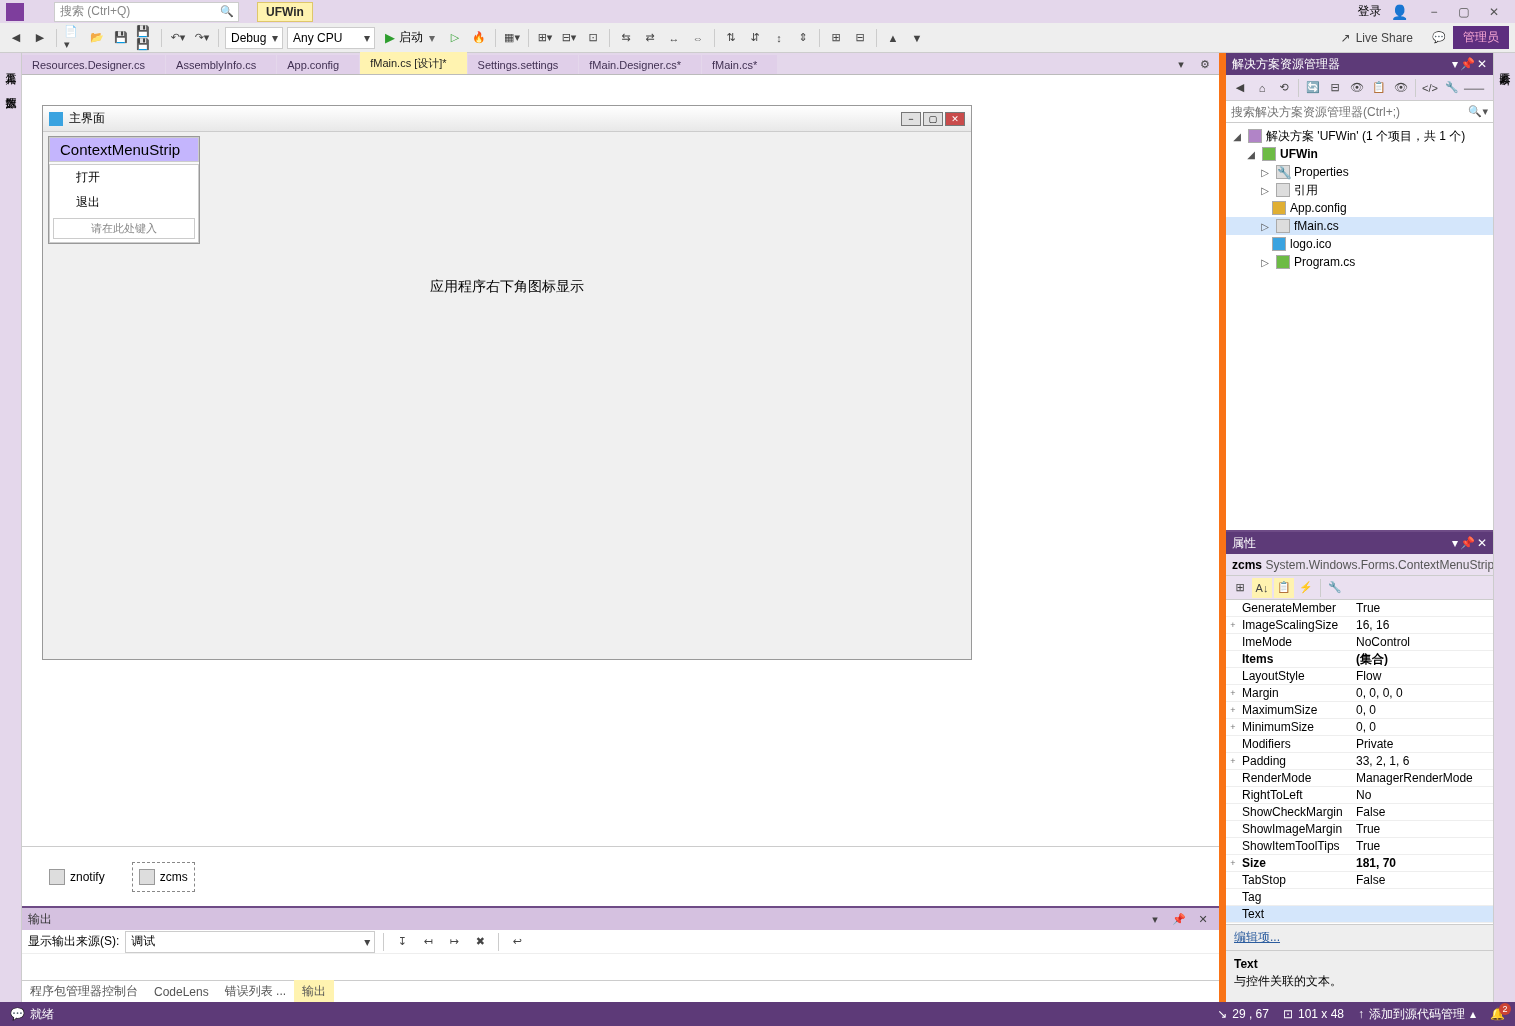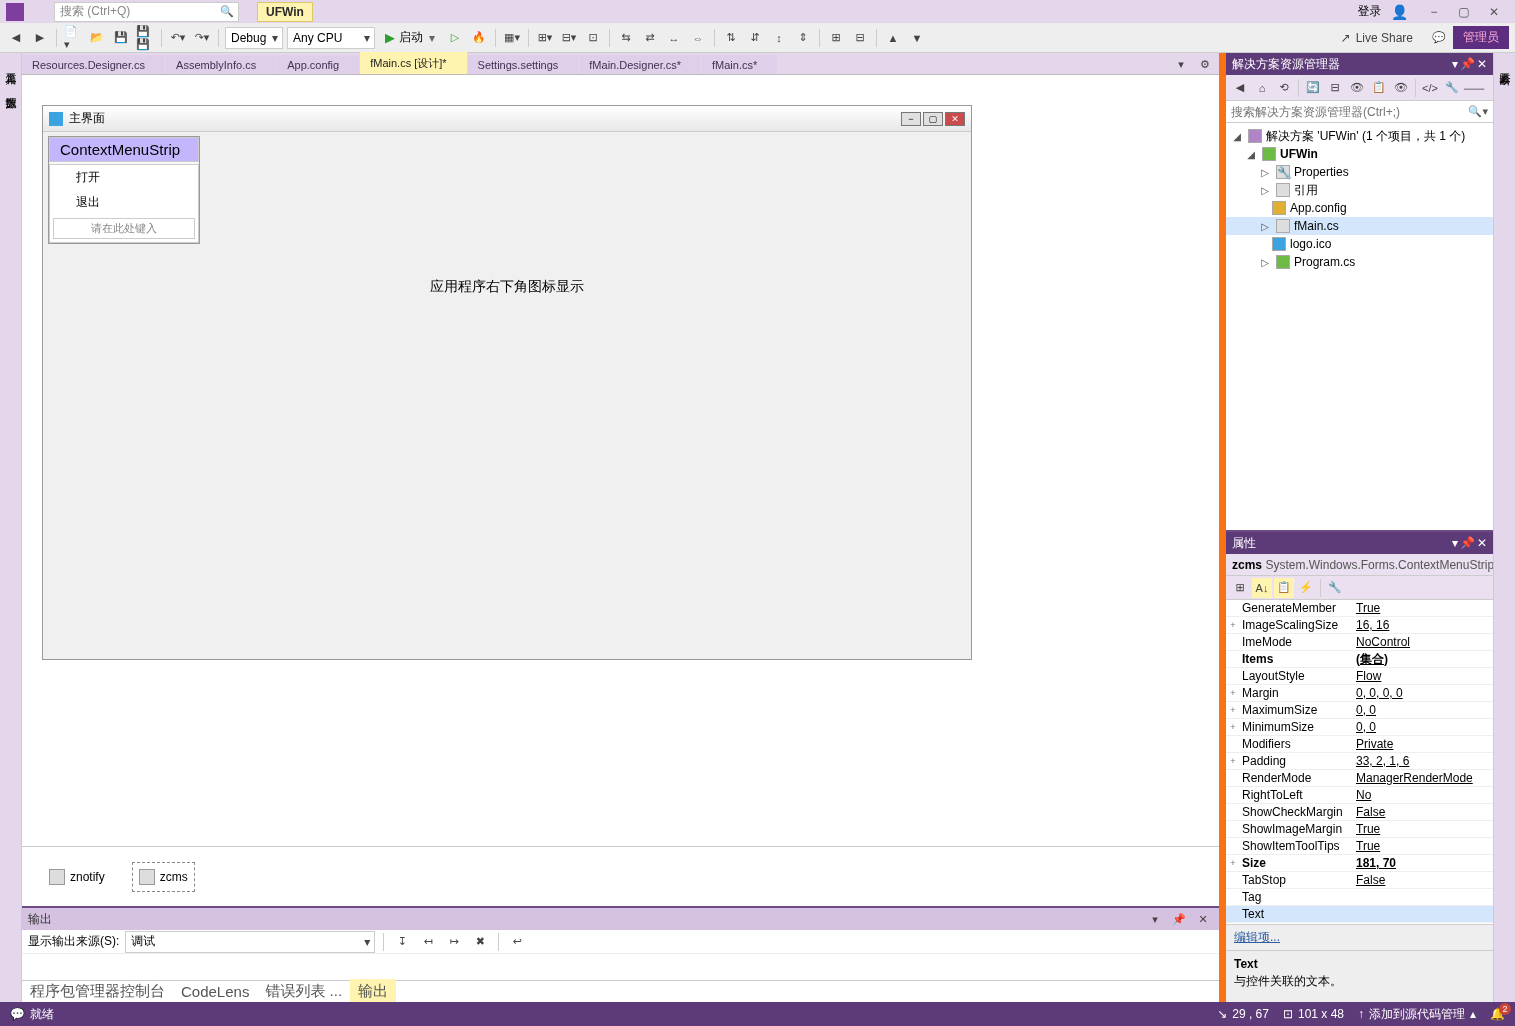--- a/index.html
+++ b/index.html
@@ -53,21 +53,21 @@
 .tray { height: 60px; border-top: 1px solid #ccc; display: flex; align-items: center; gap: 20px; padding: 0 20px; background: #fff; }
 .tray-item { display: flex; align-items: center; gap: 5px; border: 1px dashed transparent; padding: 6px; cursor: pointer; }
 .tray-item.sel { border-color: #888; }
 .tray-ico { width: 16px; height: 16px; background: #ddd; border: 1px solid #999; }
 
 .output { height: 96px; border-top: 2px solid #6e4b86; background: #fff; display: flex; flex-direction: column; }
 .out-head { height: 22px; background: #d5c1e0; display: flex; align-items: center; padding: 0 6px; font-size: 12px; color: #333; }
 .out-head .tools { margin-left: auto; display: flex; gap: 4px; }
 .out-row { display: flex; align-items: center; height: 24px; padding: 0 6px; gap: 6px; border-bottom: 1px solid #eee; }
 .out-tabs { height: 22px; display: flex; align-items: center; border-top: 1px solid #ccc; }
-.out-tab { padding: 3px 8px; font-size: 15px; cursor: pointer; color: #555; }
+.out-tab { padding: 3px 8px; font-size: 12px; cursor: pointer; color: #555; }
 .out-tab.active { background: #fff3b0; }
 
 .right { width: 274px; border-left: 7px solid #f97316; display: flex; flex-direction: column; background: #eee; }
 .panel-head { height: 22px; background: #5d3a78; color: #fff; display: flex; align-items: center; padding: 0 6px; font-size: 12px; }
 .panel-head .tools { margin-left: auto; display: flex; gap: 2px; }
 .r-toolbar { height: 26px; background: #eae0f0; border-bottom: 1px solid #ccc; display: flex; align-items: center; gap: 2px; padding: 0 4px; }
 .r-search { height: 22px; background: #fff; border-bottom: 1px solid #ccc; display: flex; align-items: center; padding: 0 5px; position: relative; }
 .r-search input { border: none; outline: none; width: 100%; font-size: 12px; }
 .r-search::after { content: "🔍▾"; position: absolute; right: 5px; color: #555; font-size: 11px; }
 .tree { flex: 1; background: #fff; overflow: auto; padding: 4px 0; font-size: 12px; }
@@ -81,21 +81,21 @@
 .tico.ico { background: #3aa3e0; }
 
 .props { display: flex; flex-direction: column; border-top: 2px solid #6e4b86; }
 .props-sub { height: 22px; background: #eae0f0; display: flex; align-items: center; padding: 0 6px; font-size: 12px; border-bottom: 1px solid #ccc; }
 .props-tools { height: 24px; background: #eae0f0; display: flex; align-items: center; gap: 2px; padding: 0 4px; border-bottom: 1px solid #ccc; }
 .grid { max-height: 324px; overflow-y: scroll; background: #fff; }
 .grow { display: flex; height: 17px; border-bottom: 1px solid #eee; align-items: center; cursor: pointer; }
 .grow.sel { background: #d4e6fb; }
 .grow .exp { width: 14px; text-align: center; font-size: 9px; color: #777; }
 .grow .k { width: 112px; padding-left: 2px; overflow: hidden; white-space: nowrap; }
-.grow .v { flex: 1; padding-left: 4px; overflow: hidden; white-space: nowrap; text-decoration: underline; }
+.grow .v { flex: 1; padding-left: 4px; overflow: hidden; white-space: nowrap; }
 .grow.bold .k, .grow.bold .v { font-weight: 600; }
 .desc { padding: 6px 8px; height: 52px; border-top: 1px solid #ccc; background: #eee; }
 .desc .dk { font-weight: 600; margin-bottom: 2px; }
 .editlink { padding: 4px 8px; background: #eee; border-top: 1px solid #ccc; }
 .editlink a { color: #2b5c9e; text-decoration: underline; cursor: pointer; }
 
 .status { height: 24px; background: #5d3a78; color: #fff; display: flex; align-items: center; padding: 0 10px; gap: 20px; font-size: 12px; }
 .status .seg { display: flex; align-items: center; gap: 5px; }
 .status .right-seg { margin-left: auto; display: flex; align-items: center; gap: 14px; }
 .bell { position: relative; }

